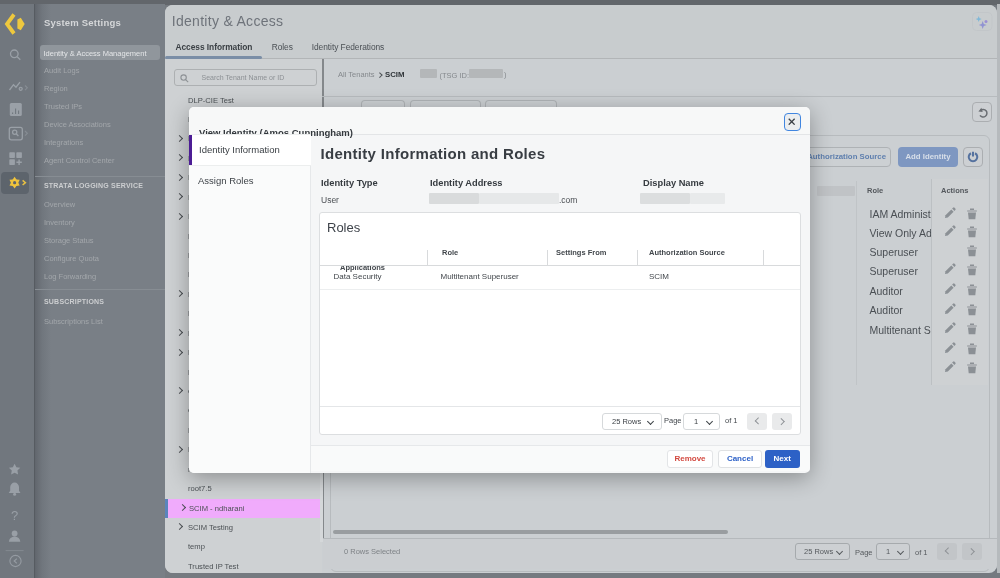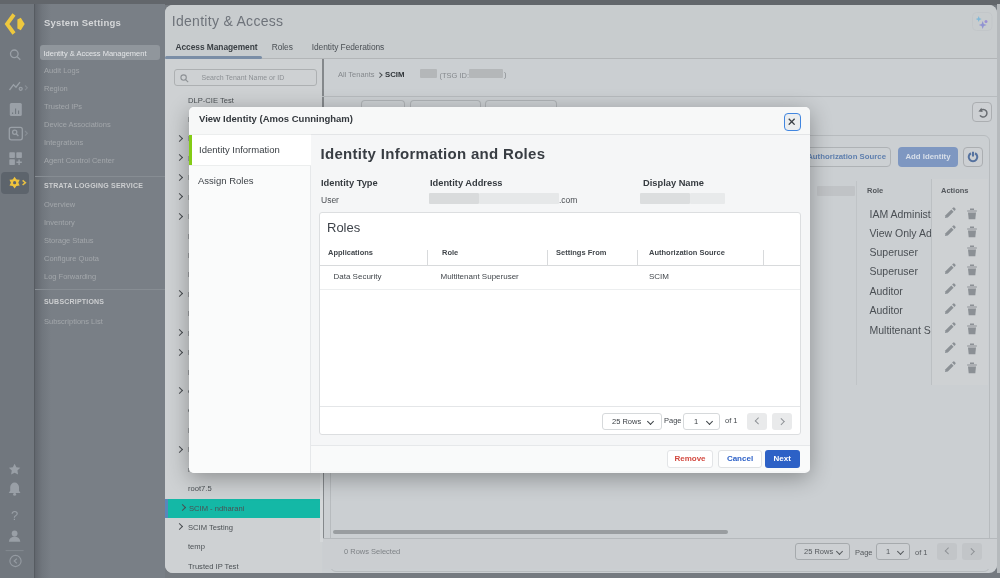--- a/index.html
+++ b/index.html
@@ -16,21 +16,21 @@
 #tabline { left:0; top:53px; width:832px; height:1px; background:#b2b5b7; }
 #tabunder { left:0; top:51.5px; width:97px; height:2.5px; background:#7b8ea6; border-radius:2px; }
 
 
 #tpanel { left:0; top:54px; width:157px; height:515px; background:#ced1d3; overflow:hidden; }
 #tdivider { left:157px; top:54px; width:1.5px; height:479px; background:#84888b; }
 #searchbox { left:8.5px; top:10px; width:143px; height:17px; border:1px solid #adb0b2; border-radius:3px; color:#8d9195; font-size:7px; line-height:14px; }
 .trow { left:0; width:157px; height:19.43px; font-size:7.6px; color:#4b5054; line-height:19.43px; white-space:nowrap; }
 .trow .nm { position:absolute; left:23px; top:0; }
 .trow .ch { position:absolute; left:12px; top:6.5px; width:5px; height:5px; border-right:1.4px solid #4a4e52; border-top:1.4px solid #4a4e52; transform:rotate(45deg); }
-.trow.sel { background:#14b8a6; border-left:3px solid #5a85bb; }
+.trow.sel { background:#f0abfc; border-left:3px solid #5a85bb; }
 .ghostbtn { top:95px; height:14px; background:#ccd0d3; border:1px solid #b0b4b7; border-bottom:none; border-radius:4px 4px 0 0; }
 #undobtn { left:807px; top:97px; width:20px; height:20px; background:#cdd0d3; border:1px solid #abaeb1; border-radius:4px; }
 #authbtn { left:595px; top:142px; width:131px; height:20px; background:#ccd0d3; border:1px solid #aeb2b5; border-radius:4px; color:#5e7fae; font-size:7.8px; font-weight:700; text-align:right; line-height:18px; padding-right:4px; }
 #addbtn { left:733px; top:142px; width:60px; height:20px; background:#7e97c1; border-radius:4px; color:#d8dfe9; font-size:7.8px; font-weight:700; text-align:center; line-height:20px; }
 #dlbtn { left:798px; top:142px; width:20px; height:20px; background:#cdd0d3; border:1px solid #abaeb1; border-radius:4px; }
 
 
 .thead { top:181.5px; font-size:7.5px; font-weight:700; color:#54585d; z-index:5; }
 #colline { left:691px; top:176px; width:1px; height:204px; background:#c0c4c7; }
 #actpanel { left:766px; top:174px; width:57px; height:206px; background:#ced1d3; border-left:1px solid #bcc0c3; z-index:3; }
@@ -56,24 +56,24 @@
 #sbtitle { left:9px; top:13px; font-size:9.5px; font-weight:700; color:#d5d7d9; letter-spacing:0.2px; }
 .sbitem { left:9px; font-size:7.5px; color:#a3a7ab; white-space:nowrap; }
 #sbactive { left:4.5px; top:40.5px; width:120px; height:15.5px; background:#90969c; border-radius:3px; }
 #sbactive span { position:absolute; left:4px; top:4px; font-size:7.5px; color:#e4e6e8; white-space:nowrap; }
 .sbhead { left:9px; font-size:7px; font-weight:700; color:#ccced0; letter-spacing:0.2px; white-space:nowrap; }
 .sbdiv { left:0; width:130px; height:1px; background:#878d93; }
 
 
 #modal { z-index:20; left:189px; top:107px; width:621px; height:365.5px; background:#f5f6f7; border-radius:5px; overflow:hidden; box-shadow:0 5px 22px rgba(0,0,0,0.32); }
 #mhead { left:0; top:0; width:621px; height:28px; background:#f7f8f8; border-bottom:1px solid #e3e5e7; }
-#mtitle { left:10px; top:6px; font-size:9.5px; font-weight:700; color:#33383d; }
+#mtitle { left:10px; top:20px; font-size:9.5px; font-weight:700; color:#33383d; }
 #mclose { left:595px; top:6px; width:17px; height:18px; background:#eceeef; border:1.5px solid #4186e0; border-radius:4px; }
 #mtabs { left:0; top:28px; width:122px; height:337.5px; background:#fafbfb; border-right:1px solid #e6e8ea; }
-#mtab1 { position:absolute; left:0; top:0; width:122px; height:30px; background:#fff; border-left:3px solid #84cc16; box-shadow:0 1px 0 #eceeee, 0 -1px 0 #eceeee; }
+#mtab1 { position:absolute; left:0; top:0; width:122px; height:30px; background:#fff; border-left:3px solid #4c1d95; box-shadow:0 1px 0 #eceeee, 0 -1px 0 #eceeee; }
 #mtab1 span { position:absolute; left:7px; top:9px; font-size:9.5px; color:#3a3f44; }
 #mtab2 { position:absolute; left:9px; top:39.5px; font-size:9.5px; color:#3e4348; }
 #mbody { left:122px; top:28px; width:499px; height:336px; }
 #mheading { left:9.5px; top:9.5px; font-size:15px; font-weight:700; color:#383d43; letter-spacing:0.3px; }
 .mlabel { top:43px; font-size:9.3px; font-weight:700; color:#363b40; }
 .mval { top:59.5px; font-size:8.5px; color:#4a4e53; }
 .mblur { top:58px; height:11px; position:absolute; border-radius:1px; }
 
 #rpanel { left:8px; top:77px; width:482px; height:223px; background:#fff; border:1px solid #dcdee0; border-radius:3px; }
 #rtitle { left:7px; top:7px; font-size:13px; color:#3e434a; }
@@ -93,21 +93,21 @@
 </style>
 </head>
 <body>
 <div id="app">
   <div class="abs" style="left:0;top:0;width:1000px;height:4.5px;background:#62666b;"></div>
   <div class="abs" style="left:997px;top:4px;width:3px;height:569px;background:#b6babd;"></div>
 
   <div id="canvas" class="abs">
     <div id="hdrband" class="abs"></div>
     <div id="pagetitle" class="abs">Identity &amp; Access</div>
-    <div class="tab abs" style="left:10.5px;">Access Management</div>
+    <div class="tab abs" style="left:10.5px;">Access Information</div>
     <div class="tab abs" style="left:106.7px; font-weight:400; color:#4a4f54;">Roles</div>
     <div class="tab abs" style="left:146.7px; font-weight:400; color:#4a4f54;">Identity Federations</div>
     <div id="tabline" class="abs"></div>
     <div id="tabunder" class="abs"></div>
     <div id="tpanel" class="abs">
       <div id="searchbox" class="abs">
           <svg style="position:absolute;left:5px;top:4px;" width="9" height="9" viewBox="0 0 9 9">
             <circle cx="3.6" cy="3.6" r="2.7" fill="none" stroke="#8d9195" stroke-width="1.1"></circle>
             <line x1="5.6" y1="5.6" x2="8.2" y2="8.2" stroke="#8d9195" stroke-width="1.1"></line>
           </svg>
@@ -399,21 +399,21 @@
       <div class="mlabel abs" style="left:119px;">Identity Address</div>
       <div class="mlabel abs" style="left:332px;">Display Name</div>
       <div class="mval abs" style="left:10px;">User</div>
       <div class="mblur" style="left:118px; width:50px; background:#d9dbdc;"></div>
       <div class="mblur" style="left:168px; width:80px; background:#e6e8e9;"></div>
       <div class="mval abs" style="left:248px;">.com</div>
       <div class="mblur" style="left:329px; width:50px; background:#dcdedf;"></div>
       <div class="mblur" style="left:379px; width:35px; background:#e8eaeb;"></div>
       <div id="rpanel" class="abs">
         <div id="rtitle" class="abs">Roles</div>
-        <div class="rthead abs" style="left:8px;">Applications</div>
+        <div class="rthead abs" style="left:20px;margin-top:15px;">Applications</div>
         <div class="rthead abs" style="left:122px;">Role</div>
         <div class="rthead abs" style="left:236px;">Settings From</div>
         <div class="rthead abs" style="left:329px;">Authorization Source</div>
         <div class="rtsep abs" style="left:107px;"></div>
         <div class="rtsep abs" style="left:227px;"></div>
         <div class="rtsep abs" style="left:317px;"></div>
         <div class="rtsep abs" style="left:443px;"></div>
         <div id="rhline" class="abs"></div>
         <div class="rtcell abs" style="left:13.5px;">Data Security</div>
         <div class="rtcell abs" style="left:120.5px;">Multitenant Superuser</div>

